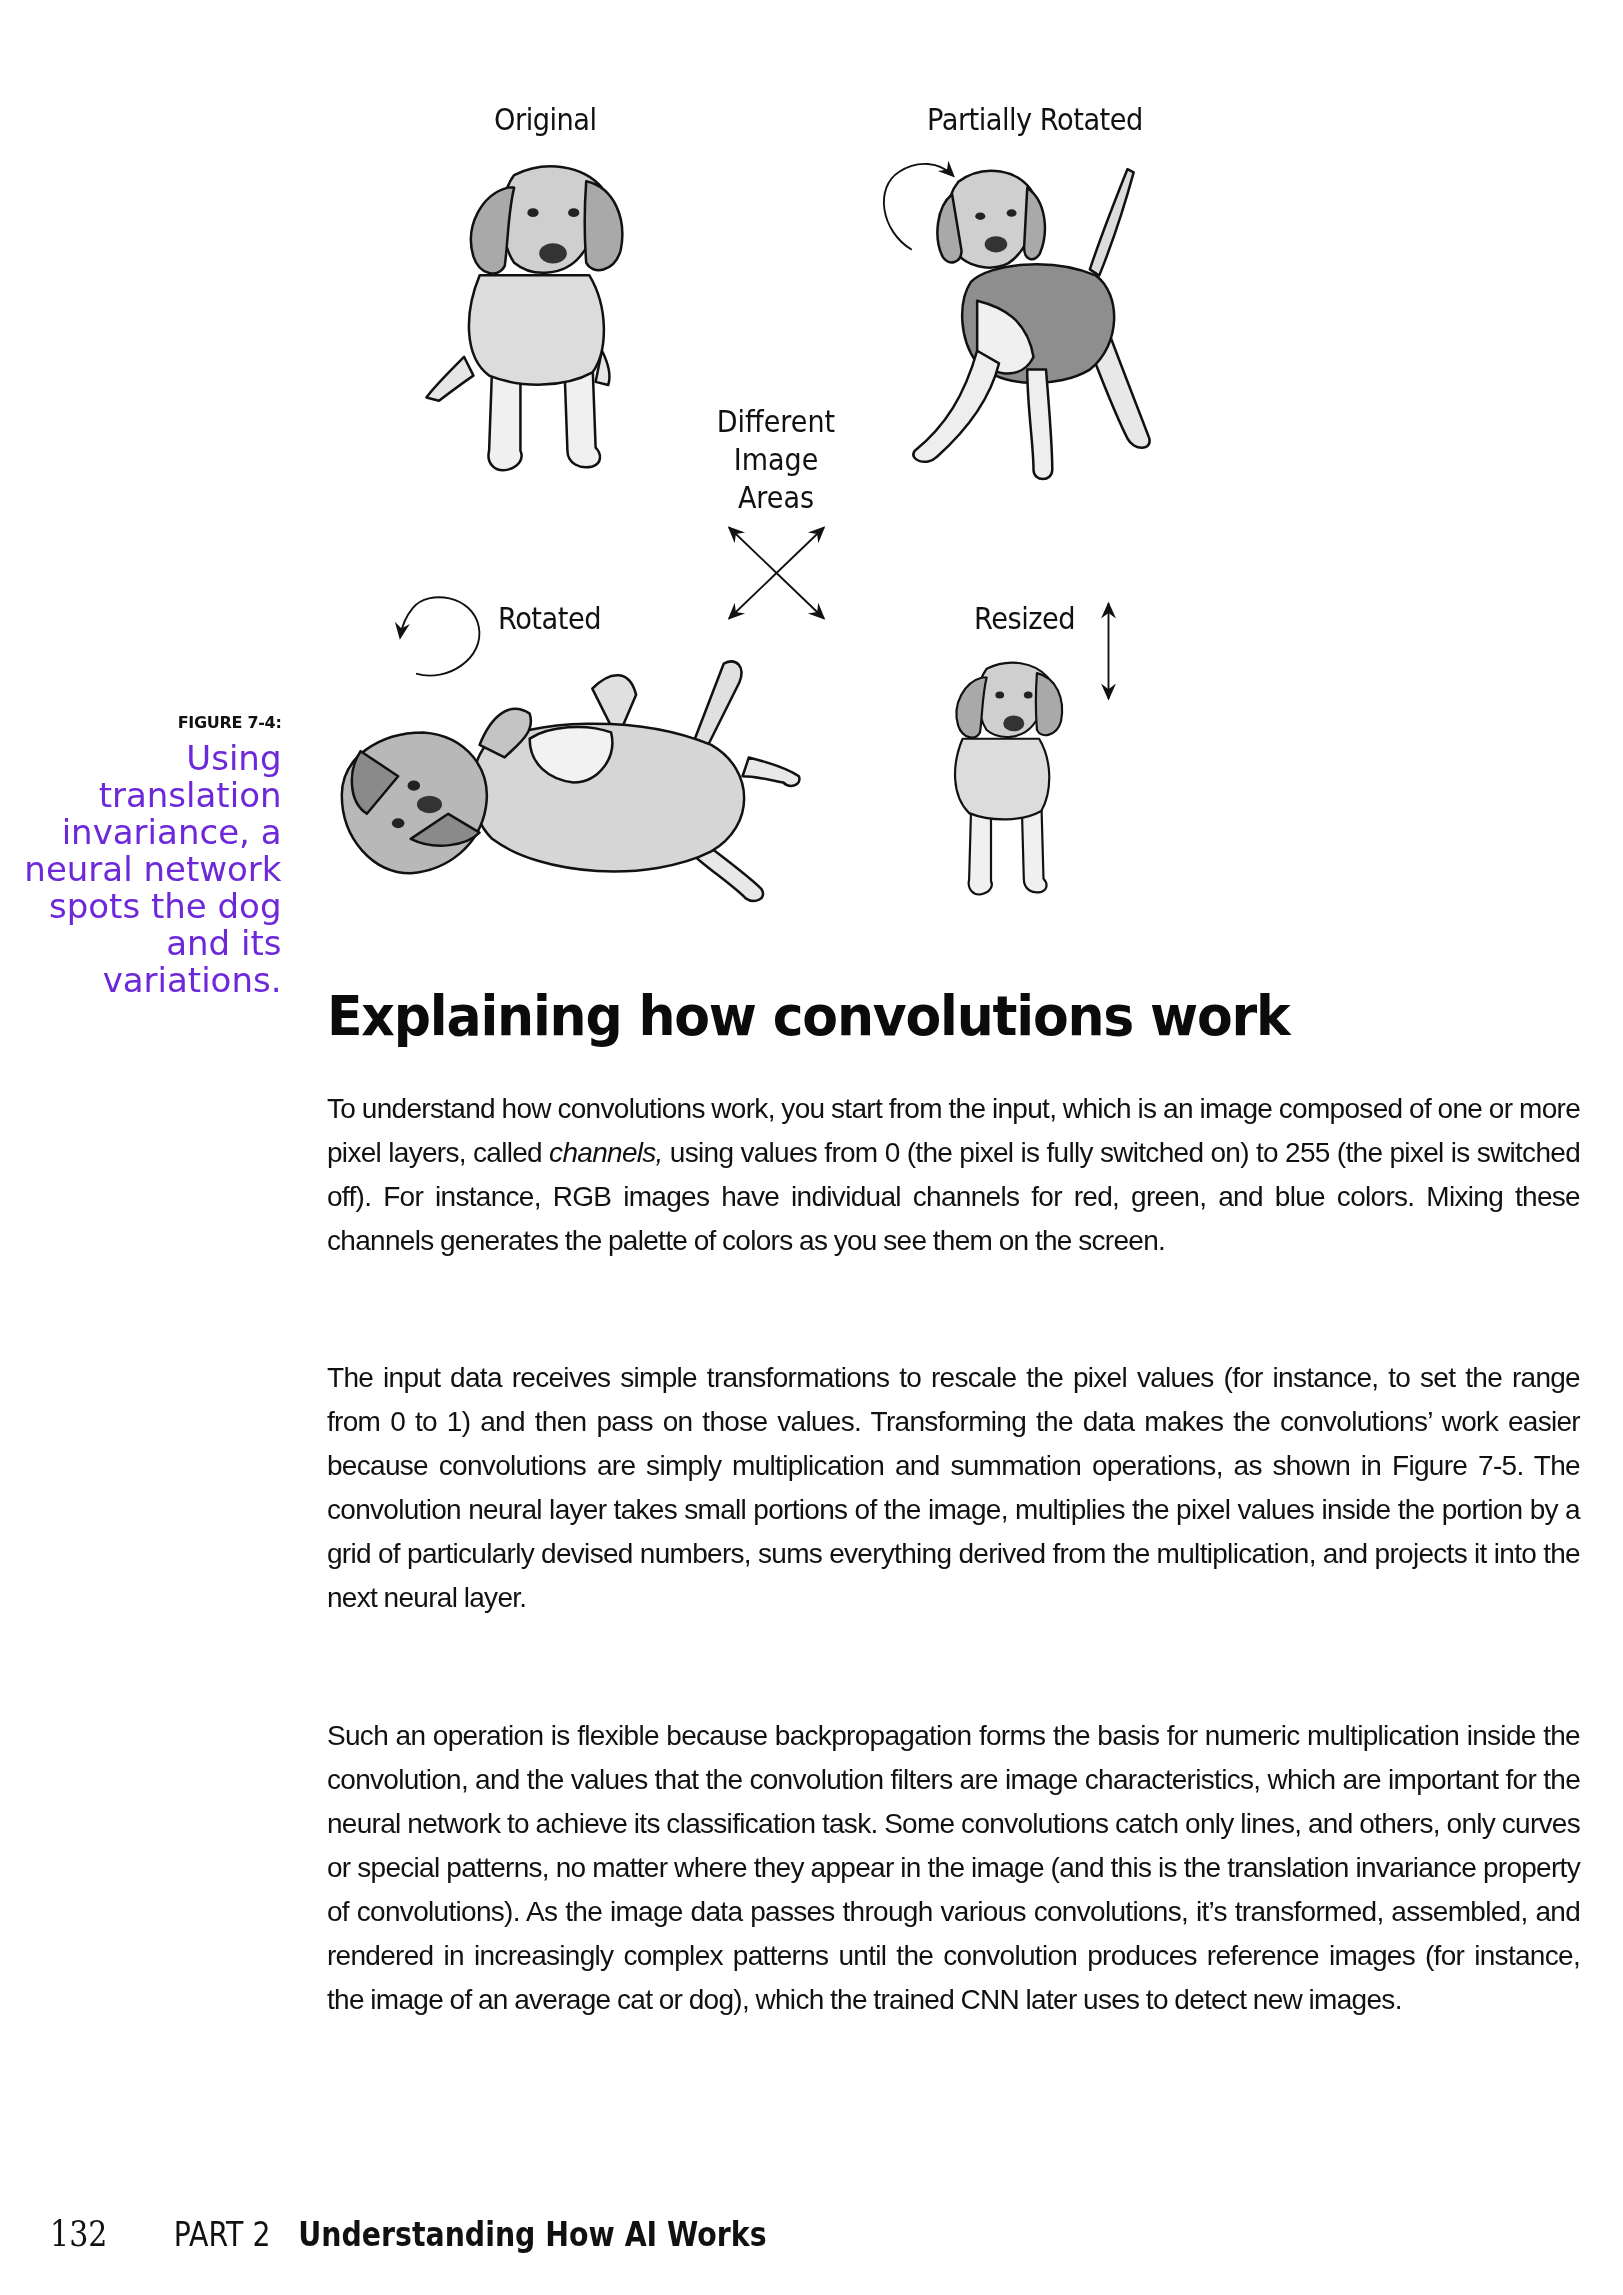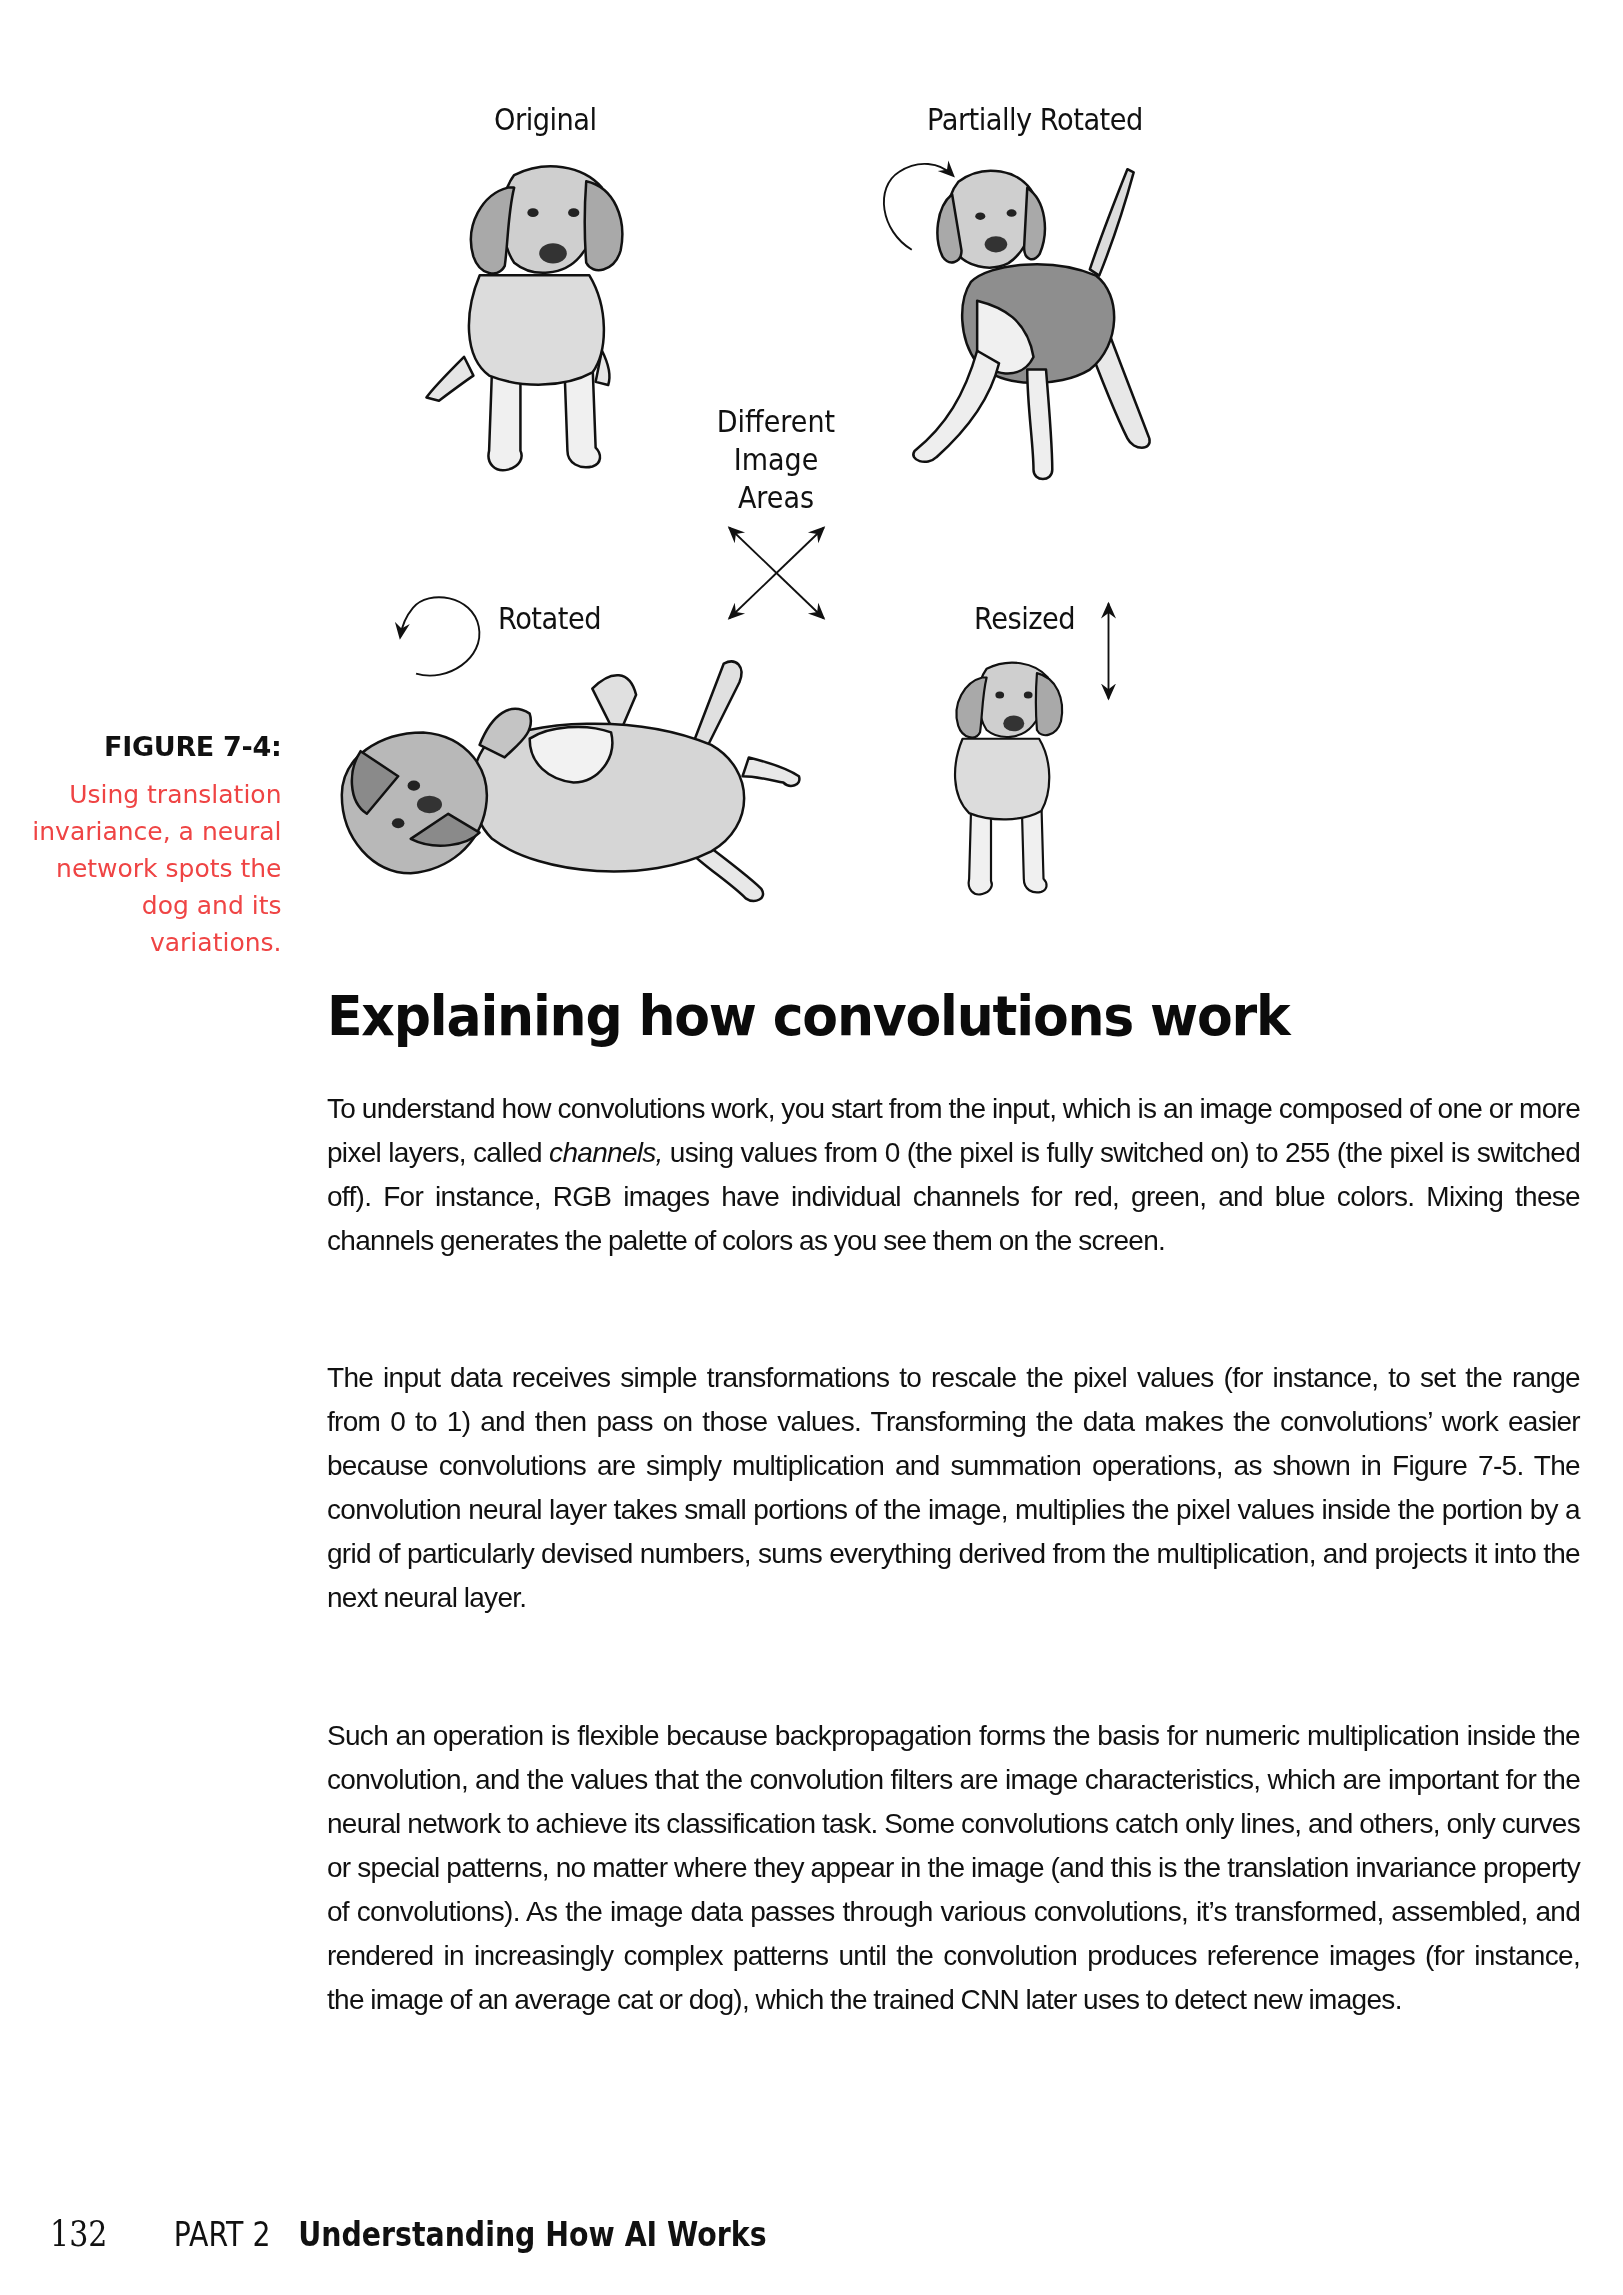--- a/index.html
+++ b/index.html
@@ -5,22 +5,22 @@
     html, body { margin: 0; padding: 0; background: #ffffff; }
     body { width: 1623px; height: 2295px; position: relative; overflow: hidden; color: #111; }
     .abs { position: absolute; }
 
     
     .fig-label { font-family: "DejaVu Sans", sans-serif; font-size: 31px; color: #111; letter-spacing: -0.6px; transform: scaleX(0.88); transform-origin: left top; white-space: nowrap; }
     .fig-center { font-family: "DejaVu Sans", sans-serif; font-size: 30px; line-height: 38px; text-align: center; color: #111; transform: scaleX(0.9); transform-origin: center top; }
 
     
     .caption { font-family: "DejaVu Sans", sans-serif; text-align: right; width: 269px; }
-    .caption-title { font-weight: bold; font-size: 27px; line-height: 35px; letter-spacing: -0.3px; margin-top: 24px; }
-    .caption-body { font-size: 25px; line-height: 37px; color: #ef4444; margin-top: 12px; }
+    .caption-title { font-weight: bold; font-size: 16px; line-height: 35px; letter-spacing: -0.3px; }
+    .caption-body { font-size: 34px; line-height: 37px; color: #6d28d9; }
 
     
     .heading { font-family: "DejaVu Sans", sans-serif; font-weight: bold; font-size: 56px; letter-spacing: -1.3px; color: #0b0b0b; white-space: nowrap; transform: scaleX(0.93); transform-origin: left top; }
 
     
     .para { font-family: Liberation Sans, sans-serif; font-size: 28px; line-height: 44px; text-align: justify; width: 1253px; color: #111; letter-spacing: -0.7px; word-spacing: -0.6px; hyphens: manual; }
     .para em { font-style: italic; }
 
     
     .footer { font-family: "DejaVu Sans", sans-serif; font-size: 33px; white-space: nowrap; transform: scaleX(0.86); transform-origin: left top; }

